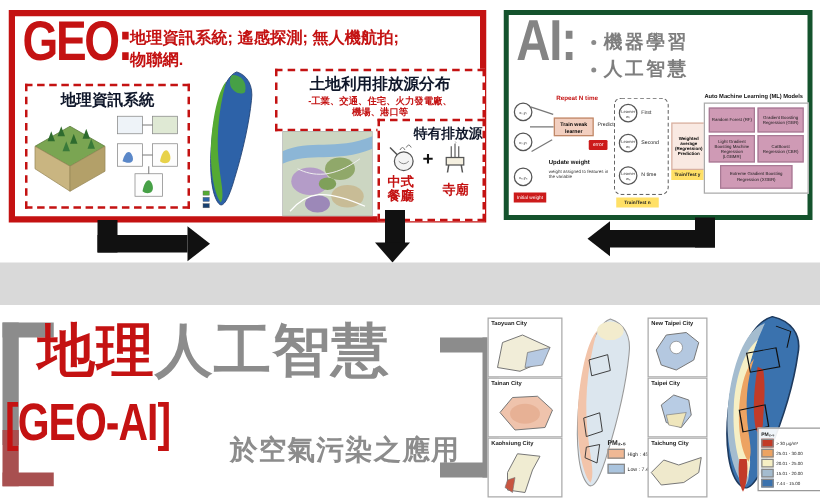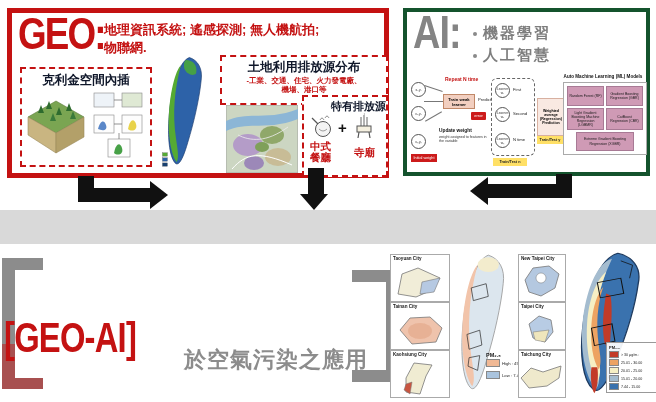--- a/index.html
+++ b/index.html
@@ -61,21 +61,21 @@
 <body>
 
 <div id="stage">
 
   <div id="geo-box" class="abs">
     <div class="abs geo-title nowrap">GEO:</div>
     <div class="abs geo-desc nowrap" style="top:8px;">地理資訊系統; 遙感探測; 無人機航拍;</div>
     <div class="abs geo-desc nowrap" style="top:26px;">物聯網.</div>
 
     <div id="kriging-box" class="abs dash-red">
-      <div class="bx-title">克利金空間內插</div>
+      <div class="bx-title">地理資訊系統</div>
       <svg class="abs" style="left:4px;top:22px;" width="62" height="66" viewBox="0 0 62 66">
         <polygon points="2,26 30,10 58,26 30,42" fill="#7AA552" stroke="#5a7a3a" stroke-width="0.6"></polygon>
         <polygon points="2,26 30,42 30,62 2,44" fill="#C9B581" stroke="#9a8a5a" stroke-width="0.6"></polygon>
         <polygon points="30,42 58,26 58,46 30,62" fill="#B3A069" stroke="#9a8a5a" stroke-width="0.6"></polygon>
         <polygon points="12,22 15,14 18,22" fill="#2e6b2e"></polygon>
           <polygon points="20,18 23,10 26,18" fill="#2e6b2e"></polygon>
         <polygon points="30,24 33,16 36,24" fill="#2e6b2e"></polygon>
           <polygon points="40,20 43,12 46,20" fill="#2e6b2e"></polygon>
         <polygon points="24,30 27,22 30,30" fill="#3a7a3a"></polygon>
           <polygon points="44,28 47,20 50,28" fill="#3a7a3a"></polygon>
@@ -215,20 +215,23 @@
   <div id="band" class="abs">
     
     
     
     
     
   </div>
 
   <div class="abs" style="left:2px;top:258px;width:28px;height:86px;border-left:13px solid #8C8C8C;border-top:12px solid #8C8C8C;"></div>
   <div class="abs" style="left:2px;top:344px;width:28px;height:34px;border-left:13px solid #A85050;border-bottom:11px solid #A85050;"></div>
+  <div class="abs nowrap" id="banner-title">
+    <span class="ttl-red">地理</span><span class="ttl-gray">人工智慧</span>
+  </div>
   <div class="abs nowrap" id="banner-sub-red">[GEO-AI]</div>
   <div class="abs nowrap" id="banner-sub-gray">於空氣污染之應用</div>
   <div class="abs" style="left:352px;top:270px;width:34px;height:88px;border-right:13px solid #8C8C8C;border-top:12px solid #8C8C8C;border-bottom:12px solid #8C8C8C;"></div>
 
   <div id="maps" class="abs">
 
     <div class="city-box" style="left:0;top:4px;">
       <div class="city-label">Taoyuan City</div>
       <svg width="56" height="36" style="position:absolute;left:1px;top:9px;">
         <polygon points="6,30 10,10 26,4 48,14 40,26 24,33" fill="#F1EDD8" stroke="#777" stroke-width="0.8"></polygon>

